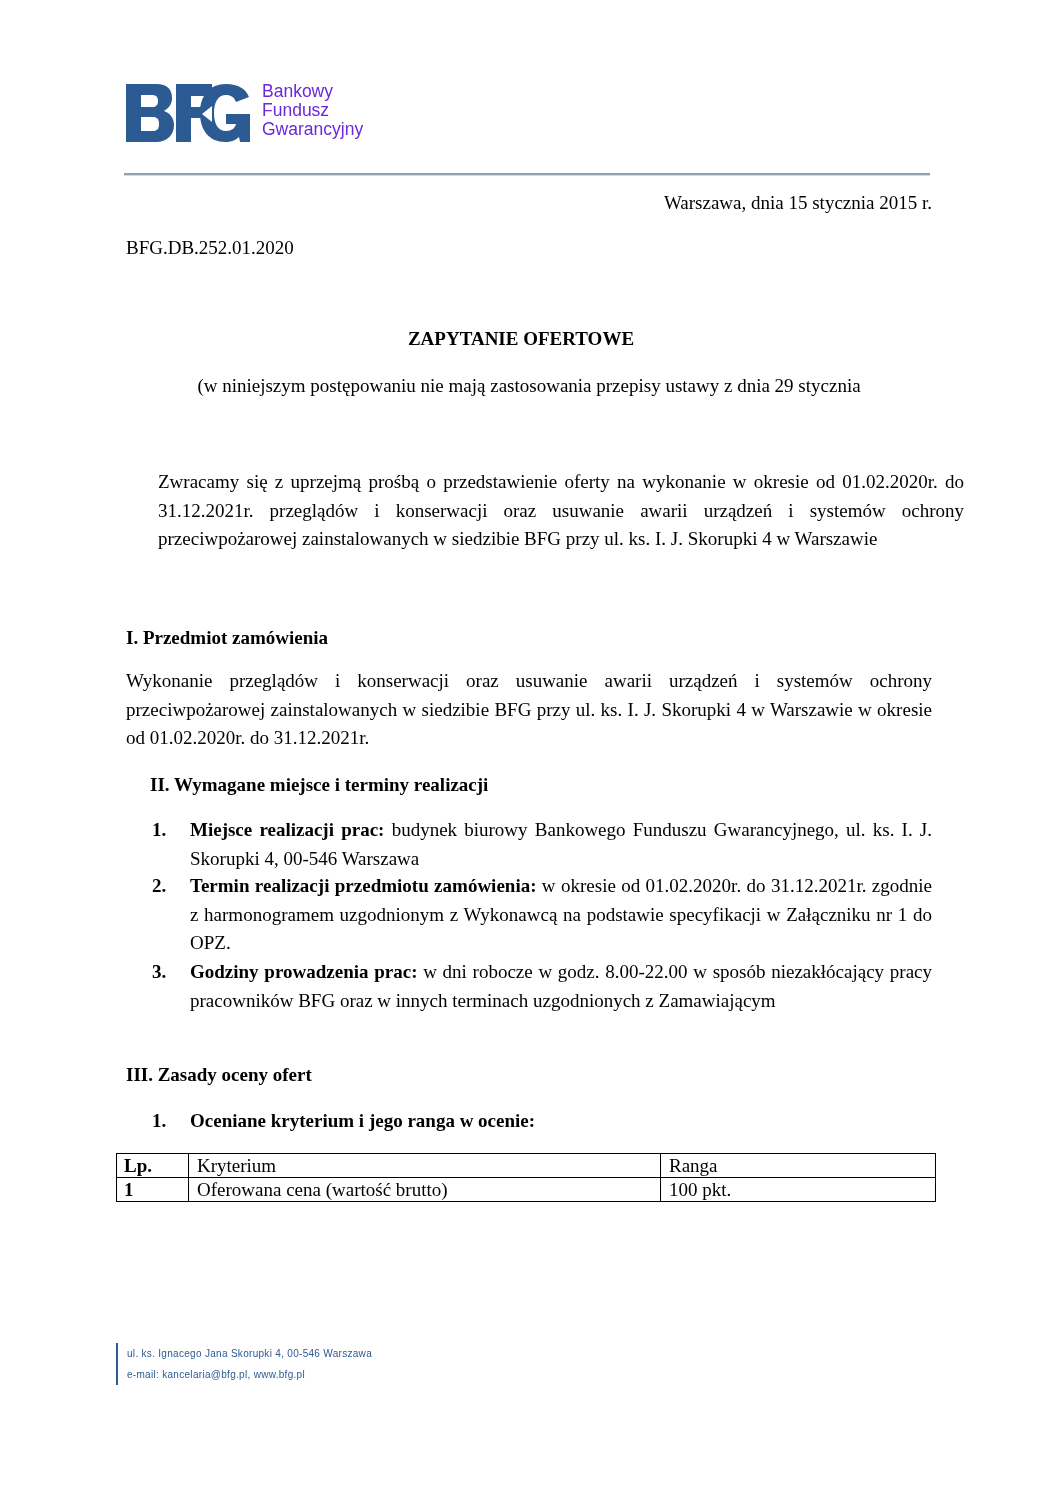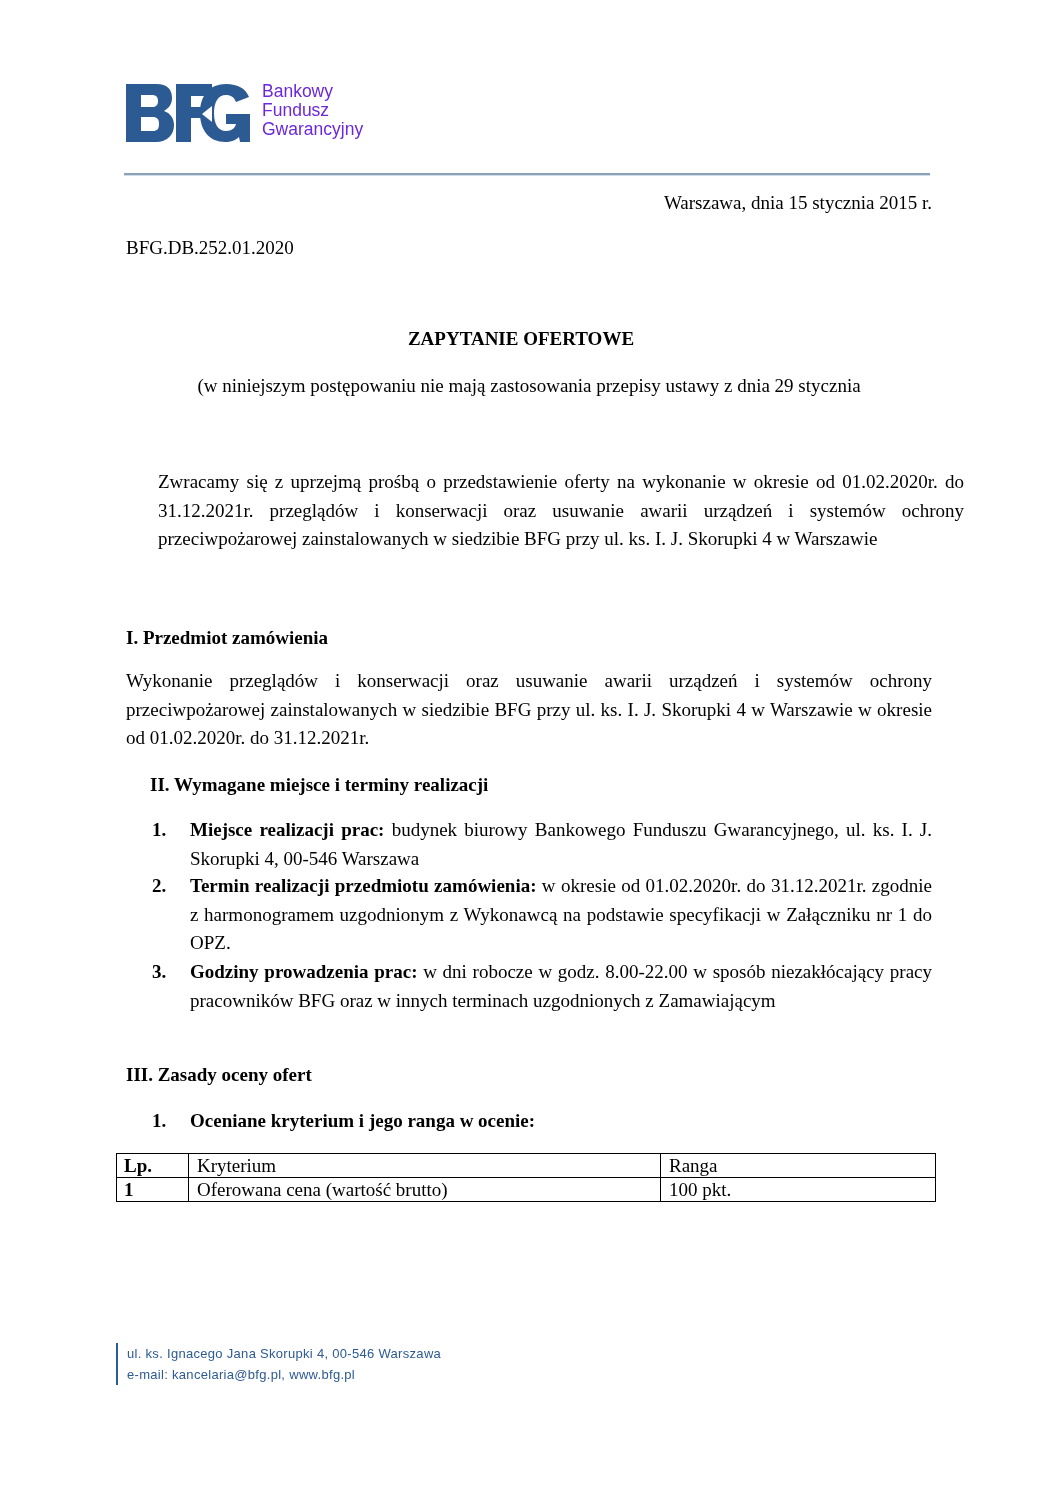--- a/index.html
+++ b/index.html
@@ -38,21 +38,21 @@
   .crit { top: 1107px; left: 152px; font-weight: bold; }
   .crit .num { display: inline-block; width: 38px; }
 
   table.grid { position: absolute; left: 116px; top: 1153px; width: 820px; border-collapse: collapse;
                font-size: 19px; }
   table.grid td { border: 1.5px solid #000; padding: 0 8px; height: 23px; line-height: 23px; vertical-align: middle; }
   table.grid td.c1 { width: 56px; padding-left: 7px; font-weight: bold; }
   table.grid td.c2 { width: 455px; }
 
   .footer { left: 116px; top: 1343px; border-left: 2px solid #2c5a93; padding-left: 9px;
-            font-family: "Liberation Sans", "DejaVu Sans", sans-serif; color: #2c5a93; font-size: 13px;
+            font-family: "Liberation Sans", "DejaVu Sans", sans-serif; color: #2c5a93; font-size: 10px;
             line-height: 21px; letter-spacing: 0.3px; }
 </style>
 </head>
 <body>
 
 <div class="abs logo">
   <svg class="logo-mark" viewBox="0 0 124 58">
 
     <path fill="#2c5a93" d="M0 0 H30 C42 0 46 6 46 14 C46 20 43 24 38 27 C44 29 48 34 48 41 C48 51 41 58 30 58 H0 Z
       M15 11 V23 H26 C30 23 32 21 32 17 C32 13 30 11 26 11 Z

